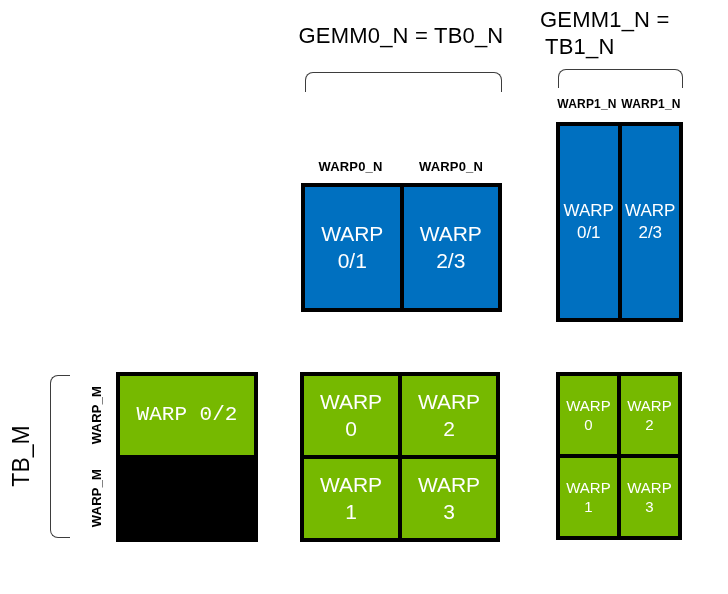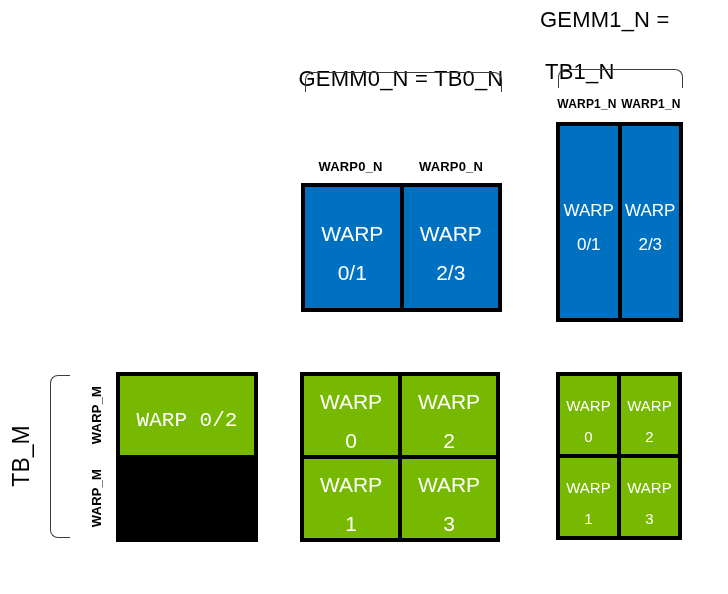--- a/index.html
+++ b/index.html
@@ -4,23 +4,23 @@
 <style>
   html,body{margin:0;padding:0;}
   body{
     width:728px;height:594px;position:relative;overflow:hidden;
     background:#ffffff;color:#000;
     font-family:"Liberation Sans","DejaVu Sans",sans-serif;
   }
   .abs{position:absolute;}
   
   .big-label{font-size:22px;line-height:27px;letter-spacing:0.2px;}
-  #gemm0-label{left:288px;top:22px;width:226px;text-align:center;margin-top:43px;}
+  #gemm0-label{left:288px;top:22px;width:226px;text-align:center;}
   #gemm1-label{left:540px;top:6px;width:160px;text-align:left;}
-  #gemm1-label .l2{padding-left:5px;margin-top:25px;}
+  #gemm1-label .l2{padding-left:5px;}
   
   .bracket-top{
     border:1.5px solid var(--bracket,#3d3d3d);border-bottom:none;
     border-radius:8px 8px 0 0;box-sizing:border-box;
   }
   #bracket-center{left:305px;top:72px;width:197px;height:20px;}
   #bracket-right{left:558px;top:69px;width:125px;height:19px;}
   .bracket-left{
     border:1.5px solid var(--bracket,#3d3d3d);border-right:none;
     border-radius:8px 0 0 8px;box-sizing:border-box;
@@ -39,21 +39,21 @@
   #warpm-2{left:96px;top:498px;}
   
   .block{
     position:absolute;display:grid;gap:4px;
     background:#000;border:4px solid #000;box-sizing:border-box;
   }
   .cell{
     display:flex;flex-direction:column;align-items:center;justify-content:center;
     color:#fff;text-align:center;
   }
-  .cell span{line-height:1.27;margin-top:12px;}
+  .cell span{line-height:1.27;}
   .cell.blue{background:var(--blue,#0070C0);}
   .cell.green{background:var(--green,#76B900);}
   #blue-wide{left:301px;top:183px;width:201px;height:129px;grid-template-columns:1fr 1fr;font-size:21px;}
   #blue-narrow{left:556px;top:122px;width:127px;height:200px;grid-template-columns:1fr 1fr;font-size:17px;}
   #green-left{left:116px;top:372px;width:142px;height:170px;grid-template-rows:1fr 1fr;font-size:21px;font-family:Liberation Mono, monospace;}
   #green-center{left:300px;top:372px;width:200px;height:170px;grid-template-columns:1fr 1fr;grid-template-rows:1fr 1fr;font-size:21px;}
   #green-right{left:556px;top:372px;width:126px;height:168px;grid-template-columns:1fr 1fr;grid-template-rows:1fr 1fr;font-size:15px;}
 </style>
 </head>
 <body>

